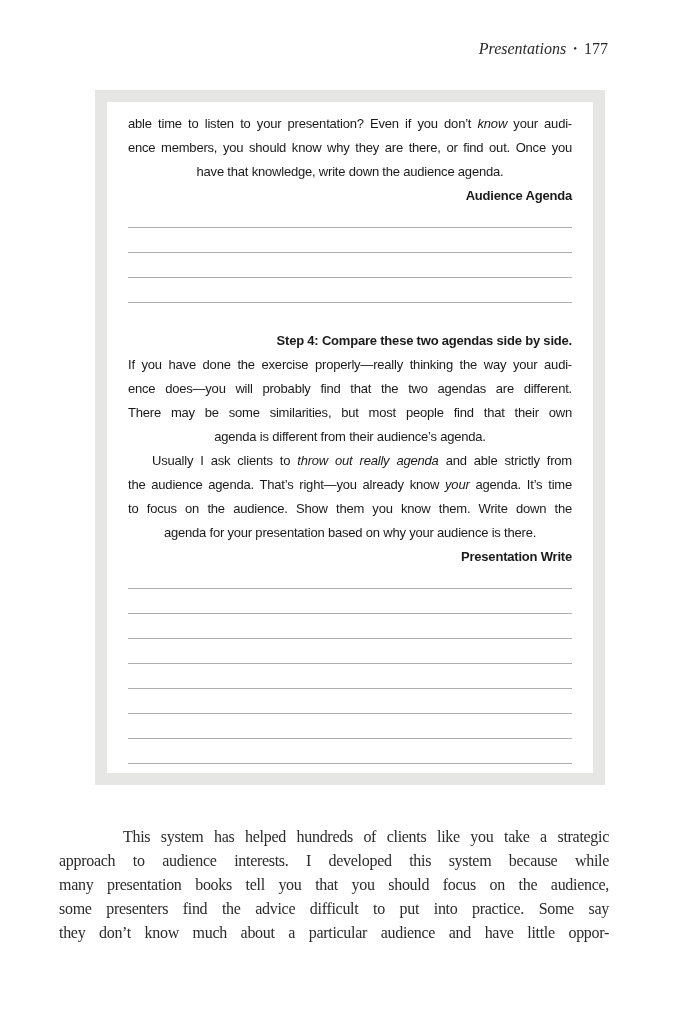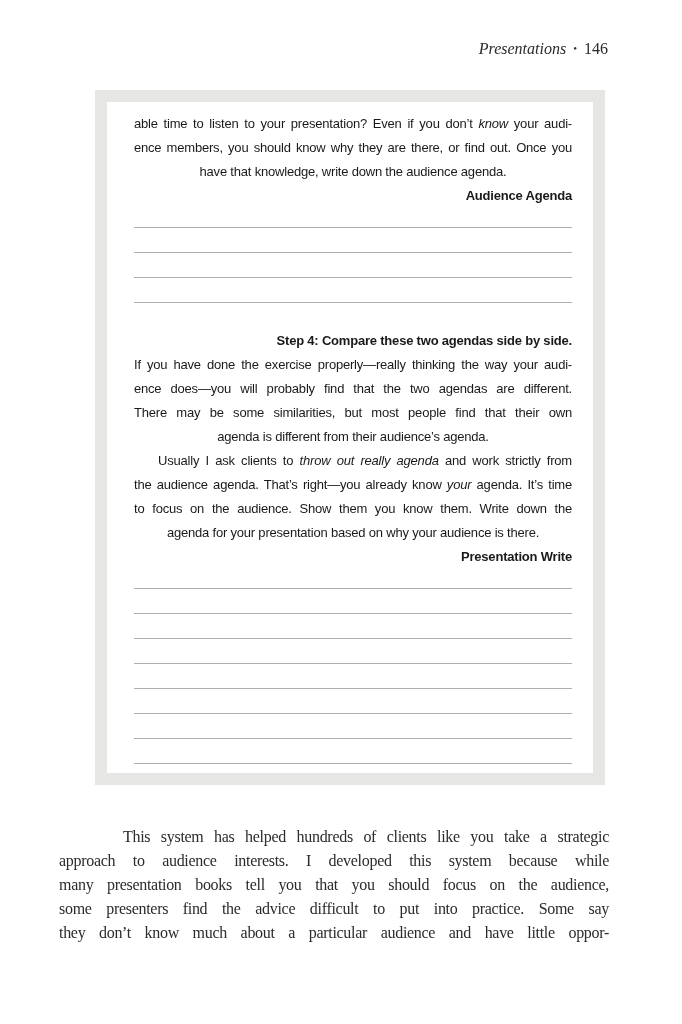--- a/index.html
+++ b/index.html
@@ -38,21 +38,20 @@
     box-sizing: border-box;
     border: 12px solid #e6e6e4;
     background: #ffffff;
   }
   .ws-inner {
     padding: 10px 21px 0 21px;
     font-size: 13px;
     line-height: 24px;
     letter-spacing: -0.2px;
     color: #1a1a1a;
-    margin-left: 6px;
   }
   .ws-heading { font-weight: bold; text-align: right; }
   .gap-before { margin-top: 26px; }
   .jline { text-align: justify; text-align-last: justify; }
   .lline { text-align: center; }
   .ind-sm { text-indent: 24px; }
   .rules { }
   .rule { height: 24px; border-bottom: 1px solid #aeaeae; }
   .rule:first-child { height: 19px; }
   
@@ -69,21 +68,21 @@
   }
   .body-paragraph .ind-lg { text-indent: 64px; }
   i { font-style: italic; }
 </style>
 </head>
 <body>
 
 <div class="page">
 
   <div class="running-header">
-    <span class="title-italic">Presentations</span><span class="bullet">•</span><span>146</span>
+    <span class="title-italic">Presentations</span><span class="bullet">•</span><span>177</span>
   </div>
 
   <div class="worksheet-box">
     <div class="ws-inner" id="ws-content">
         <div>
           <div class="jline"><span>able time to listen to your presentation? Even if you don’t </span><i>know</i><span> your audi-</span></div>
           <div class="jline"><span>ence members, you should know why they are there, or find out. Once you</span></div>
           <div class="lline"><span>have that knowledge, write down the audience agenda.</span></div>
         </div>
         <div class="ws-heading">Audience Agenda</div>
@@ -94,21 +93,21 @@
           <div class="rule"></div>
         </div>
         <div class="ws-heading gap-before">Step 4: Compare these two agendas side by side.</div>
         <div>
           <div class="jline"><span>If you have done the exercise properly—really thinking the way your audi-</span></div>
           <div class="jline"><span>ence does—you will probably find that the two agendas are different.</span></div>
           <div class="jline"><span>There may be some similarities, but most people find that their own</span></div>
           <div class="lline"><span>agenda is different from their audience’s agenda.</span></div>
         </div>
         <div>
-          <div class="jline ind-sm"><span>Usually I ask clients to </span><i>throw out really agenda</i><span> and work strictly from</span></div>
+          <div class="jline ind-sm"><span>Usually I ask clients to </span><i>throw out really agenda</i><span> and able strictly from</span></div>
           <div class="jline"><span>the audience agenda. That’s right—you already know </span><i>your</i><span> agenda. It’s time</span></div>
           <div class="jline"><span>to focus on the audience. Show them you know them. Write down the</span></div>
           <div class="lline"><span>agenda for your presentation based on why your audience is there.</span></div>
         </div>
         <div class="ws-heading">Presentation Write</div>
         <div class="rules">
           <div class="rule"></div>
           <div class="rule"></div>
           <div class="rule"></div>
           <div class="rule"></div>

